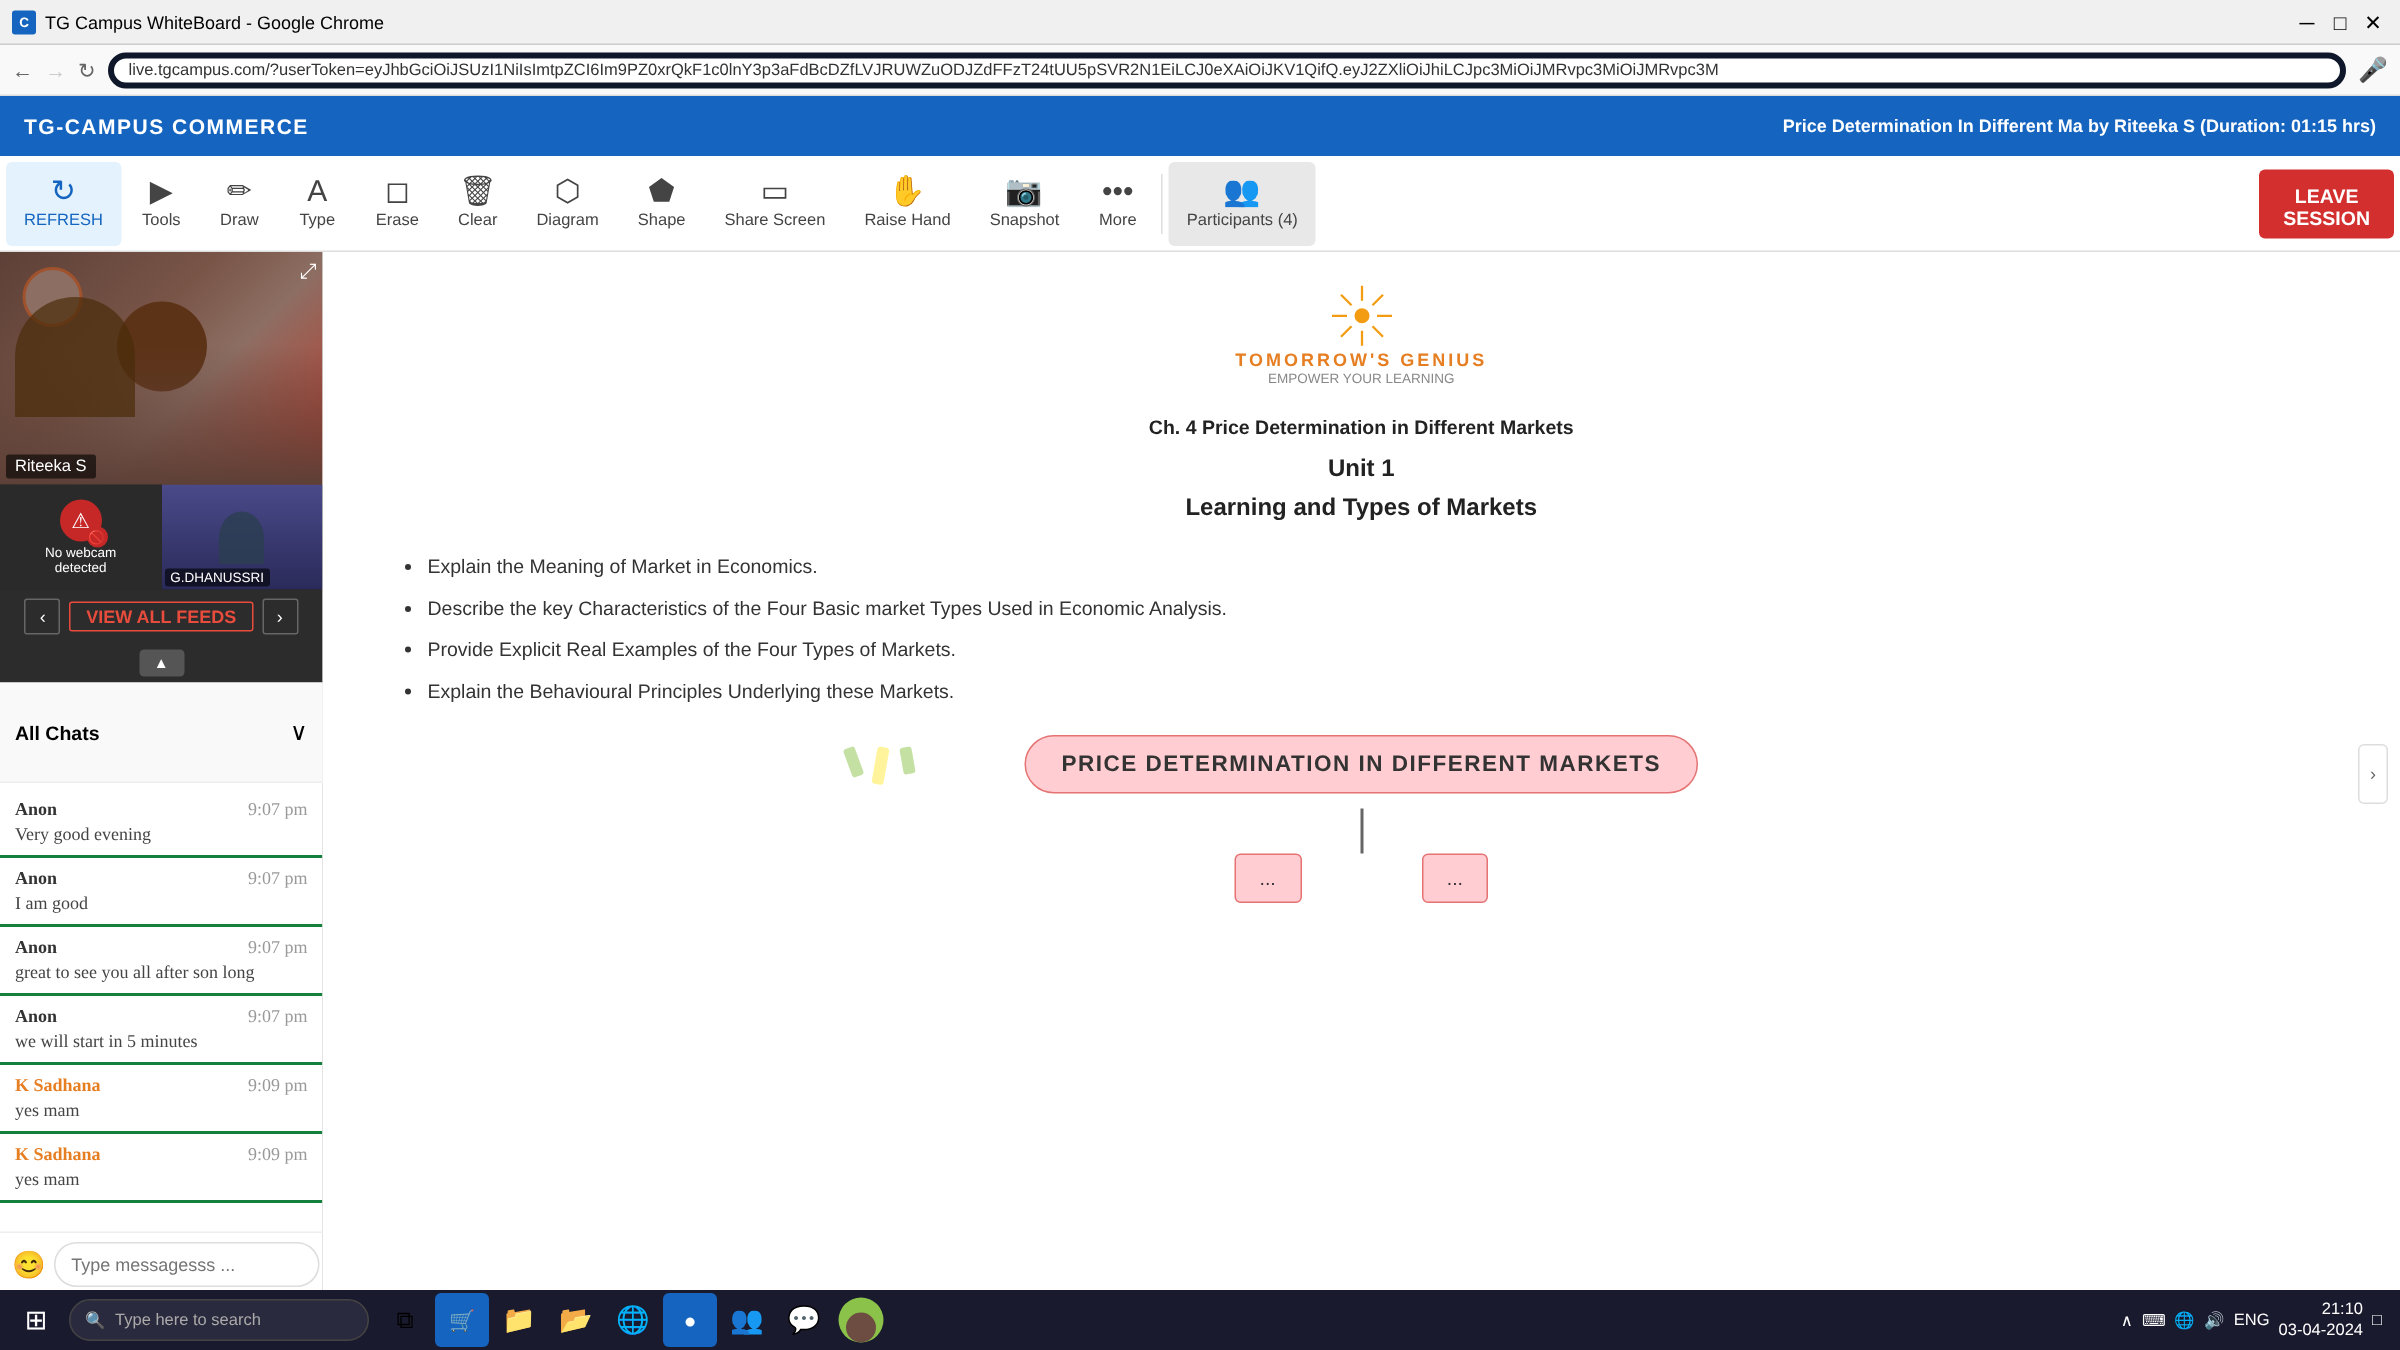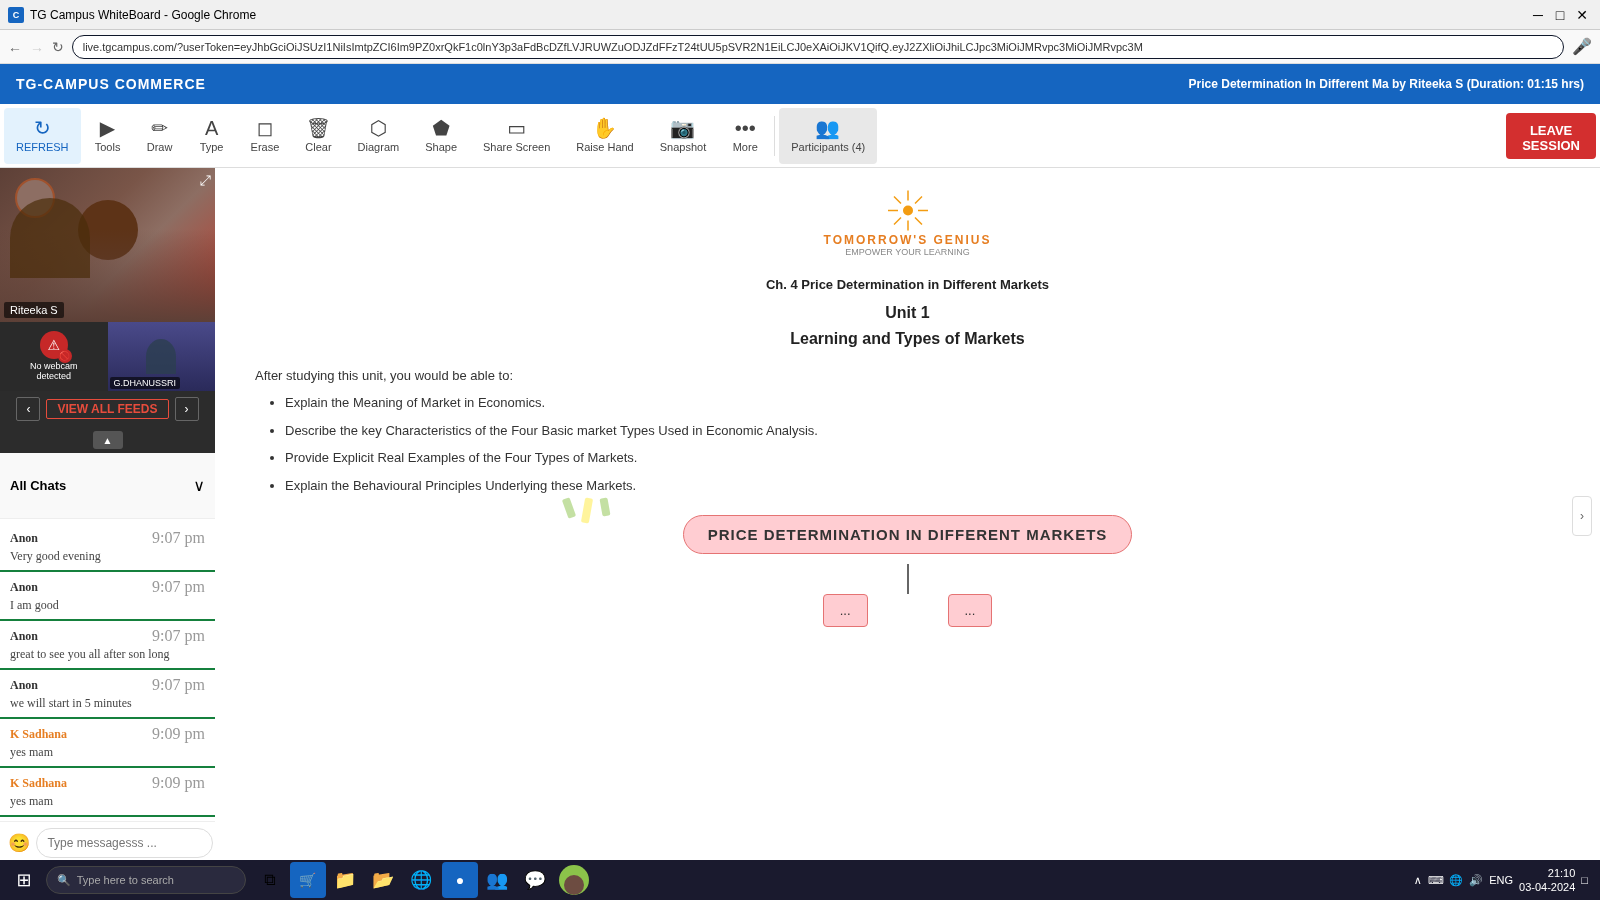--- a/index.html
+++ b/index.html
@@ -28,21 +28,21 @@
       display: flex;
       align-items: center;
       padding: 0 8px;
       border-bottom: 1px solid #ddd;
       font-size: 11px;
       gap: 8px;
     }
     .address-input {
       flex: 1;
       height: 24px;
-      border: 1px solid #0f172a;
+      border: 4px solid #0f172a;
       border-radius: 12px;
       padding: 0 10px;
       font-size: 11px;
       background: white;
       color: #333;
     }
 
     
     .app-header {
       height: 40px;
@@ -266,21 +266,21 @@
       font-family: Liberation Serif, serif;
     }
     .chat-msg-header {
       display: flex;
       justify-content: space-between;
       align-items: center;
       margin-bottom: 2px;
     }
     .chat-sender-anon { font-weight: bold; font-size: 12px; color: #333; }
     .chat-sender-user { font-weight: bold; font-size: 12px; color: #e67e22; }
-    .chat-time { font-size: 16px; color: #999; }
+    .chat-time { font-size: 12px; color: #999; }
     .chat-text { font-size: 12px; color: #444; }
     .chat-input-area {
       display: flex;
       align-items: center;
       padding: 6px 8px;
       border-top: 1px solid #eee;
       gap: 6px;
     }
     .chat-emoji { font-size: 18px; cursor: pointer; color: #999; }
     .chat-input {
@@ -822,21 +822,20 @@
           <span style="font-size:9px;color:#888;">EMPOWER YOUR LEARNING</span>
         </div>
       </div>
 
       
       <div class="wb-chapter-title">Ch. 4 Price Determination in Different Markets</div>
       <div class="wb-unit">Unit 1</div>
       <div class="wb-subtitle">Learning and Types of Markets</div>
 
       
-      <div class="wb-text">After studying this unit, you would be able to:</div>
       <ul class="wb-bullets">
         <li>Explain the Meaning of Market in Economics.</li>
         <li>Describe the key Characteristics of the Four Basic market Types Used in Economic Analysis.</li>
         <li>Provide Explicit Real Examples of the Four Types of Markets.</li>
         <li>Explain the Behavioural Principles Underlying these Markets.</li>
       </ul>
 
       
       <div class="sketch-marks">
         <div class="sketch-mark"></div>

